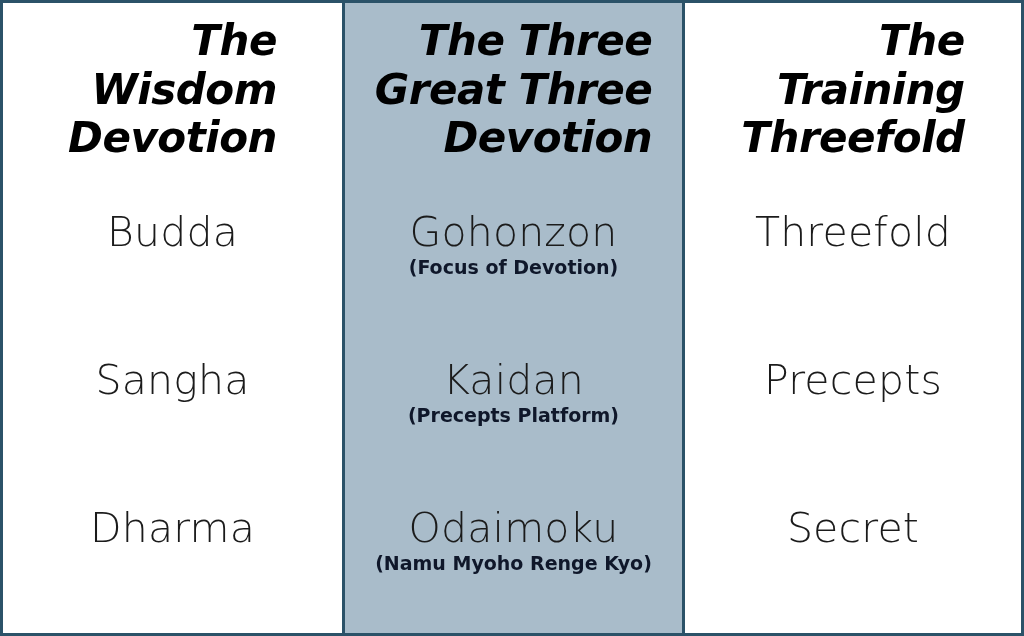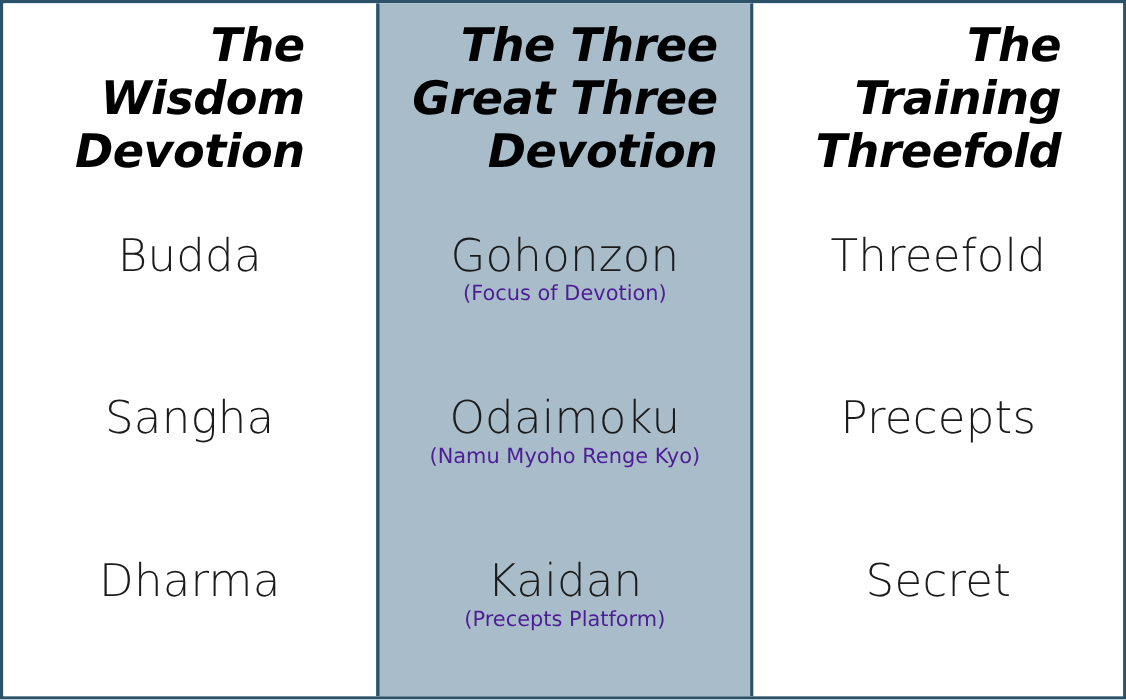--- a/index.html
+++ b/index.html
@@ -85,24 +85,24 @@
     font-family: "DejaVu Sans", sans-serif;
     font-weight: 300;
     font-size: 41px;
     line-height: 1.05;
     color: #1b1b1b;
     letter-spacing: 0.2px;
     white-space: nowrap;
   }
   .row-cell .sub {
     font-family: "DejaVu Sans", sans-serif;
-    font-weight: 400;
+    font-weight: 700;
     font-size: 19px;
     line-height: 1.2;
-    color: #4c1d95;
+    color: #0f172a;
     margin-top: 2px;
     white-space: nowrap;
   }
   .row-cell .sub:empty { display: none; }
 </style>
 </head>
 <body>
 
 <div class="page">
   <div class="columns">
@@ -138,26 +138,26 @@
           <div>Great Three</div>
           <div>Devotion</div>
         </div>
       </div>
       <div class="col-body">
         <div class="row-cell">
           <div class="term">Gohonzon</div>
           <div class="sub">(Focus of Devotion)</div>
         </div>
         <div class="row-cell">
+          <div class="term">Kaidan</div>
+          <div class="sub">(Precepts Platform)</div>
+        </div>
+        <div class="row-cell">
           <div class="term">Odaimoku</div>
           <div class="sub">(Namu Myoho Renge Kyo)</div>
-        </div>
-        <div class="row-cell">
-          <div class="term">Kaidan</div>
-          <div class="sub">(Precepts Platform)</div>
         </div>
       </div>
     </div>
 
     <div class="col col-right">
       <div class="col-header">
         <div class="title">
           <div>The</div>
           <div>Training</div>
           <div>Threefold</div>

